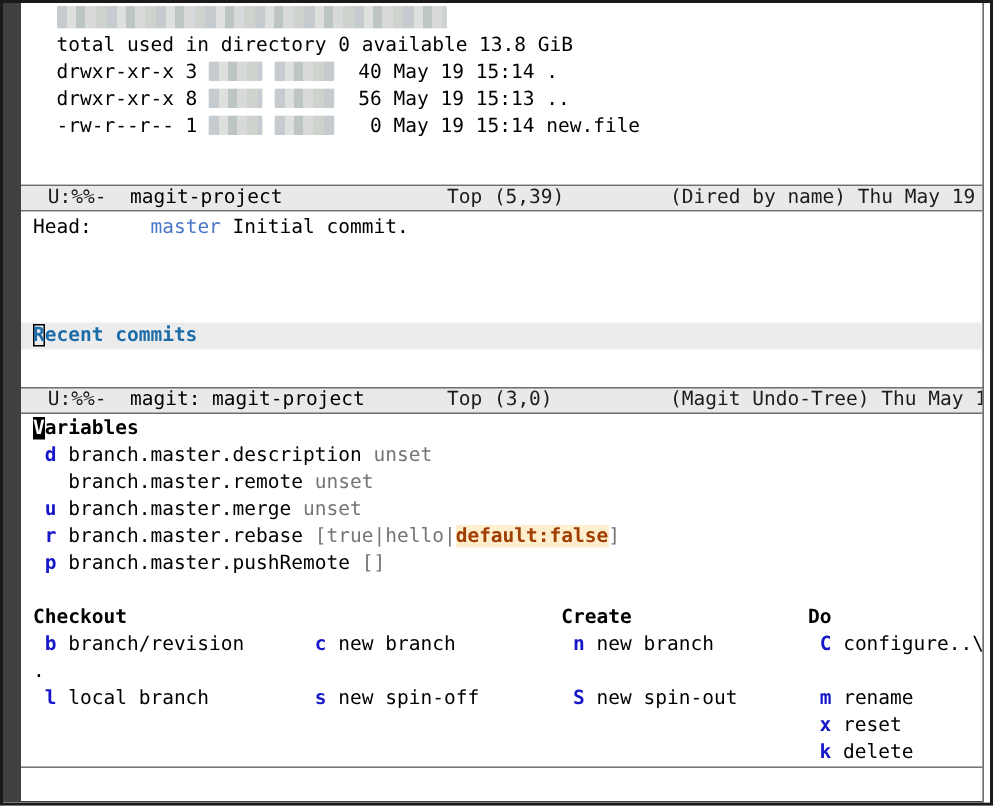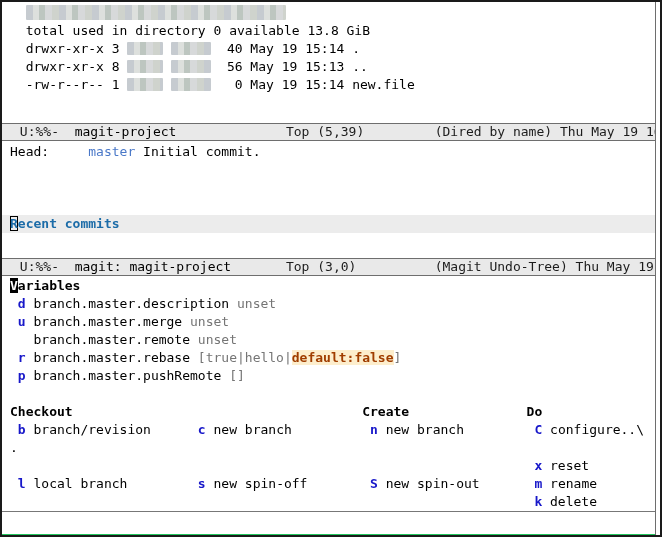--- a/index.html
+++ b/index.html
@@ -4,21 +4,21 @@
 <style>
   * { margin:0; padding:0; box-sizing:border-box; }
   html,body { background:#888; }
   #frame {
     position:relative; width:662px; height:537px;
     background:#fff; border:2px solid #1a1a1a;
     font-family:"DejaVu Sans Mono","Liberation Mono",monospace;
     font-size:13px; line-height:18px; color:#000;
     overflow:hidden;
   }
-  #content { position:absolute; left:0; top:0; width:653px; height:533px; background:#22c55e; }
+  #content { position:absolute; left:0; top:0; width:653px; height:533px; background:#404040;padding-left:12px; }
   .win { position:relative; overflow:hidden; background:#fff; }
   #dired-window   { height:121px; padding-top:2px; }
   #status-window  { height:117px; padding-top:2px; }
   #transient-window { height:235px; padding-top:1px; }
   .modeline {
     height:18px; background:#e9e9e9; color:#1c1c1c;
     border-top:1px solid #6e6e6e; border-bottom:1px solid #6e6e6e;
     padding-left:2px; white-space:pre; overflow:hidden; line-height:16px;
   }
   .modeline .bold { font-weight:normal; color:#000; }
@@ -65,30 +65,30 @@
         <div class="line"><span>Head:     </span><span class="branch">master</span><span> Initial commit.</span></div>
         <div class="line">&nbsp;</div>
         <div class="line hl"><span class="heading cursor-hollow">R</span><span class="heading">ecent commits</span></div>
       </div>
 
     <div class="modeline"><div class="line"><span> U:%%-  </span><span class="bold">magit: magit-project</span><span>       Top (3,0)          </span><span>(Magit Undo-Tree)</span><span> Thu May 19</span></div></div>
 
     <div id="transient-window" class="win">
         <div class="line"><span class="bold cursor-block">V</span><span class="bold">ariables</span></div>
         <div class="line"><span> </span><span class="key">d</span><span> branch.master.description </span><span class="dim">unset</span></div>
+        <div class="line"><span>   branch.master.remote </span><span class="dim">unset</span></div>
         <div class="line"><span> </span><span class="key">u</span><span> branch.master.merge </span><span class="dim">unset</span></div>
-        <div class="line"><span>   branch.master.remote </span><span class="dim">unset</span></div>
         <div class="line"><span> </span><span class="key">r</span><span> branch.master.rebase </span><span class="dim">[true|hello|</span><span class="valbold">default:false</span><span class="dim">]</span></div>
         <div class="line"><span> </span><span class="key">p</span><span> branch.master.pushRemote </span><span class="dim">[]</span></div>
         <div class="line">&nbsp;</div>
         <div class="line"><span class="bold">Checkout</span><span>                                     </span><span class="bold">Create</span><span>               </span><span class="bold">Do</span></div>
         <div class="line"><span> </span><span class="key">b</span><span> branch/revision</span><span>      </span><span class="key">c</span><span> new branch</span><span>          </span><span class="key">n</span><span> new branch</span><span>         </span><span class="key">C</span><span> configure..\</span></div>
         <div class="line"><span>.</span></div>
+        <div class="line"><span> </span><span class="key">l</span><span> local branch</span><span>         </span><span class="key">s</span><span> new spin-off</span><span>        </span><span class="key">S</span><span> new spin-out</span><span>       </span><span class="key">m</span><span> rename</span></div>
         <div class="line"><span>                                                                   </span><span class="key">x</span><span> reset</span></div>
-        <div class="line"><span> </span><span class="key">l</span><span> local branch</span><span>         </span><span class="key">s</span><span> new spin-off</span><span>        </span><span class="key">S</span><span> new spin-out</span><span>       </span><span class="key">m</span><span> rename</span></div>
         <div class="line"><span>                                                                   </span><span class="key">k</span><span> delete</span></div>
       </div>
 
     <div id="echo-divider"></div>
 
     <div id="echo-area"></div>
 
   </div>
 
   <div id="right-divider"></div>

